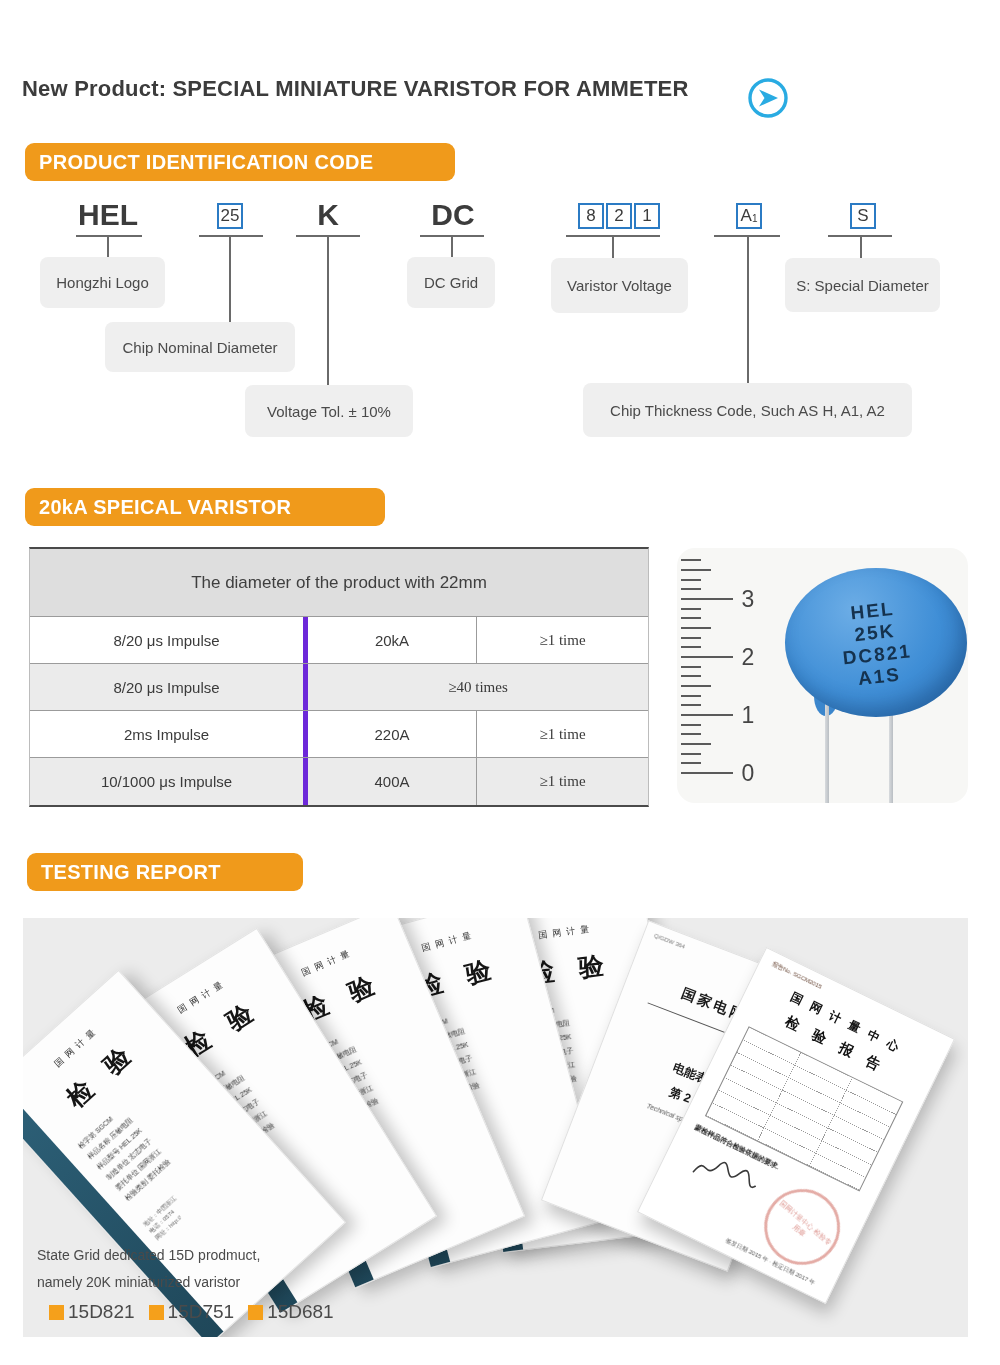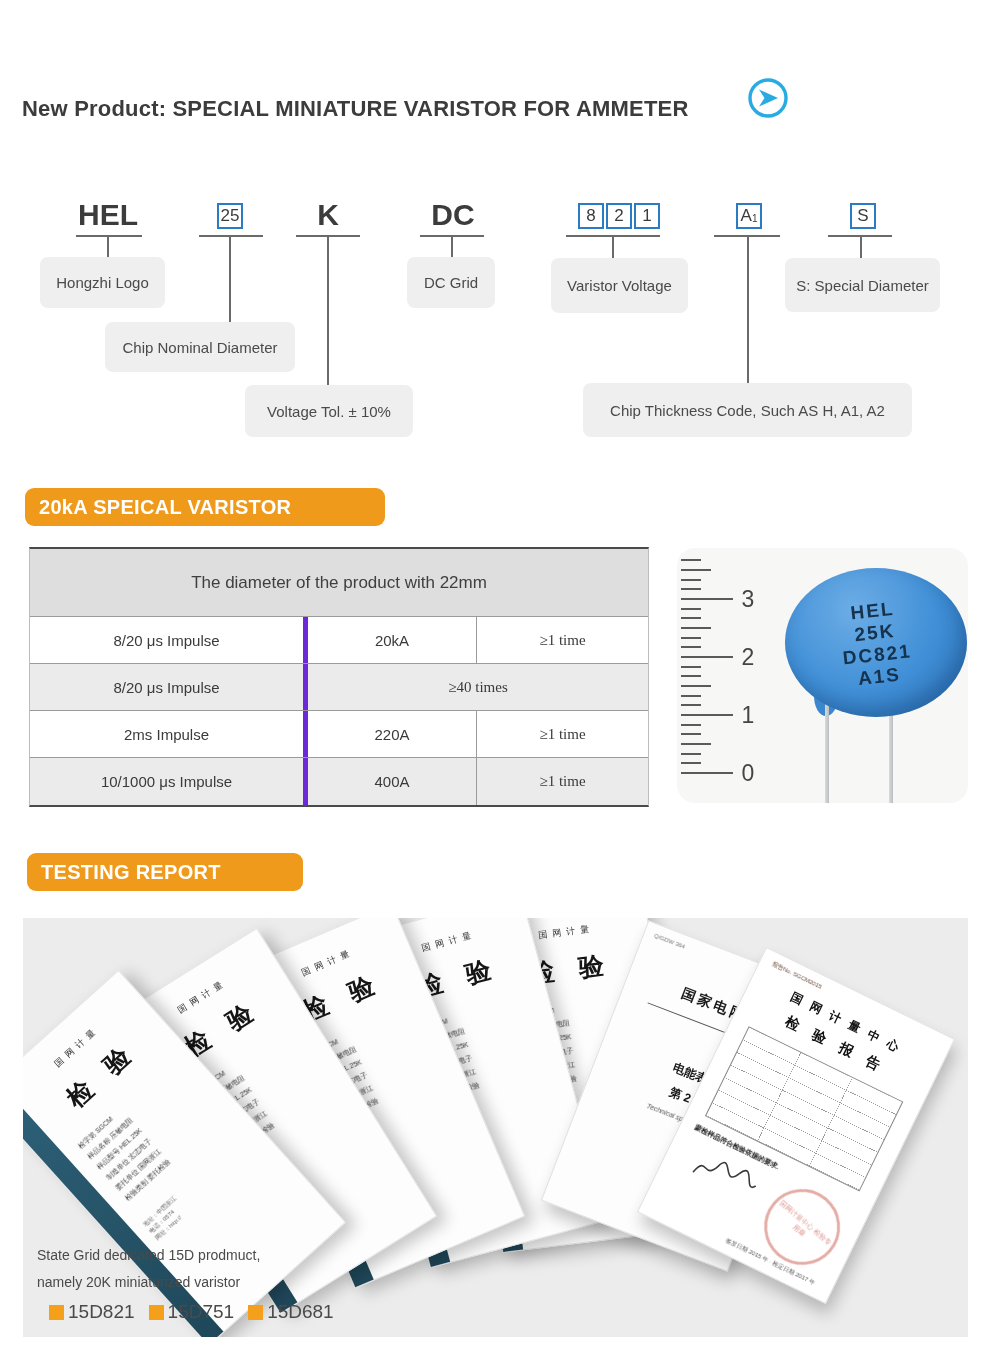--- a/index.html
+++ b/index.html
@@ -4,21 +4,21 @@
 <style>
   * { margin:0; padding:0; box-sizing:border-box; }
   html,body { background:#ffffff; }
   #root {
     position:relative; width:1000px; height:1365px; margin:0 auto;
     background:#ffffff; font-family:"Liberation Sans", sans-serif; color:#3c3c3c;
     overflow:hidden;
   }
   
   .hdr-title {
-    position:absolute; left:22px; top:96px; font-size:22px; font-weight:bold;
+    position:absolute; left:22px; top:76px; font-size:22px; font-weight:bold;
     color:#3c3c3c; letter-spacing:0.2px; white-space:nowrap;
   }
   .hdr-icon { position:absolute; left:747px; top:77px; width:42px; height:42px; cursor:pointer; }
   
   .banner {
     position:absolute; height:38px; border-radius:9px; background:#F09A1B;
     color:#ffffff; font-size:20px; font-weight:bold; line-height:38px;
     padding-left:14px; letter-spacing:0.3px;
   }
   .banner1 { left:25px; top:143px; width:430px; }
@@ -135,20 +135,21 @@
 <body>
 
 <div id="root">
 
   <div class="hdr-title">New Product: SPECIAL MINIATURE VARISTOR FOR AMMETER</div>
   <svg class="hdr-icon" viewBox="0 0 42 42">
     <circle cx="21" cy="21" r="18" fill="none" stroke="#29ABE2" stroke-width="3.4"></circle>
     <path d="M12 12.5 L31 21 L12 29.5 L17.5 21 Z" fill="#29ABE2"></path>
   </svg>
 
+  <div class="banner banner1">PRODUCT IDENTIFICATION CODE</div>
 
   <div>
 
     <div class="code-txt" style="left:70px; top:198px; width:76px;">HEL</div>
     <div class="code-box" style="left:217px; top:203px;">25</div>
     <div class="code-txt" style="left:308px; top:198px; width:40px;">K</div>
     <div class="code-txt" style="left:420px; top:198px; width:66px;">DC</div>
     <div class="boxes-row" style="left:578px; top:203px;">
       <div class="code-box">8</div>
       <div class="code-box">2</div>

